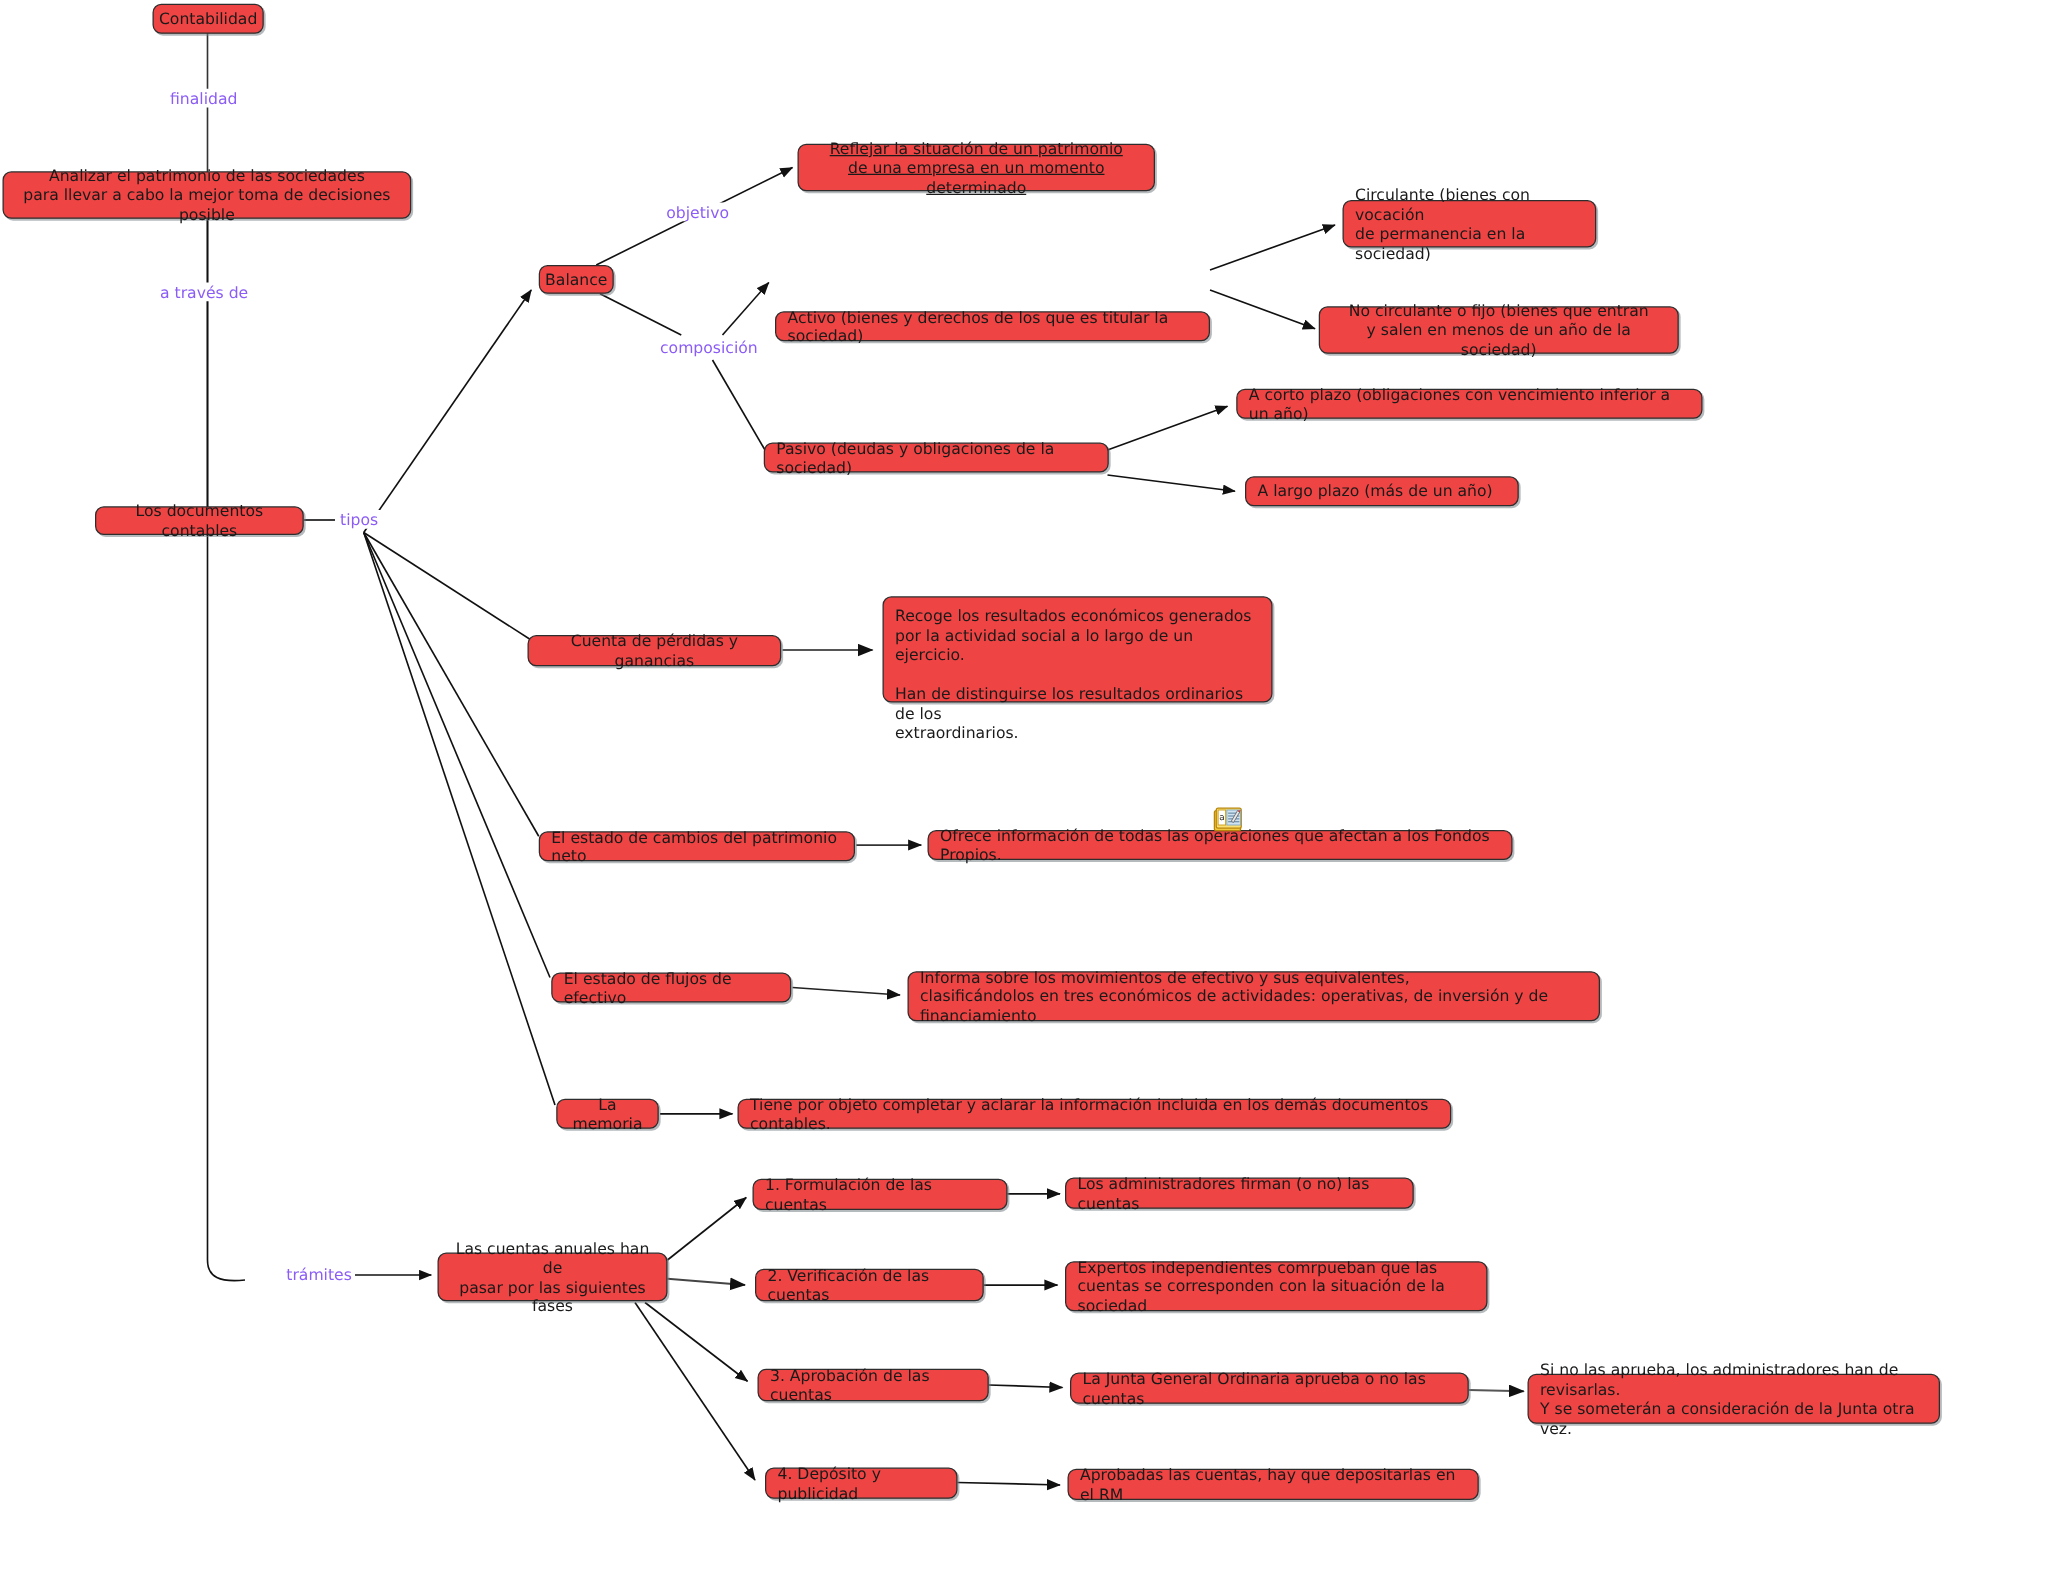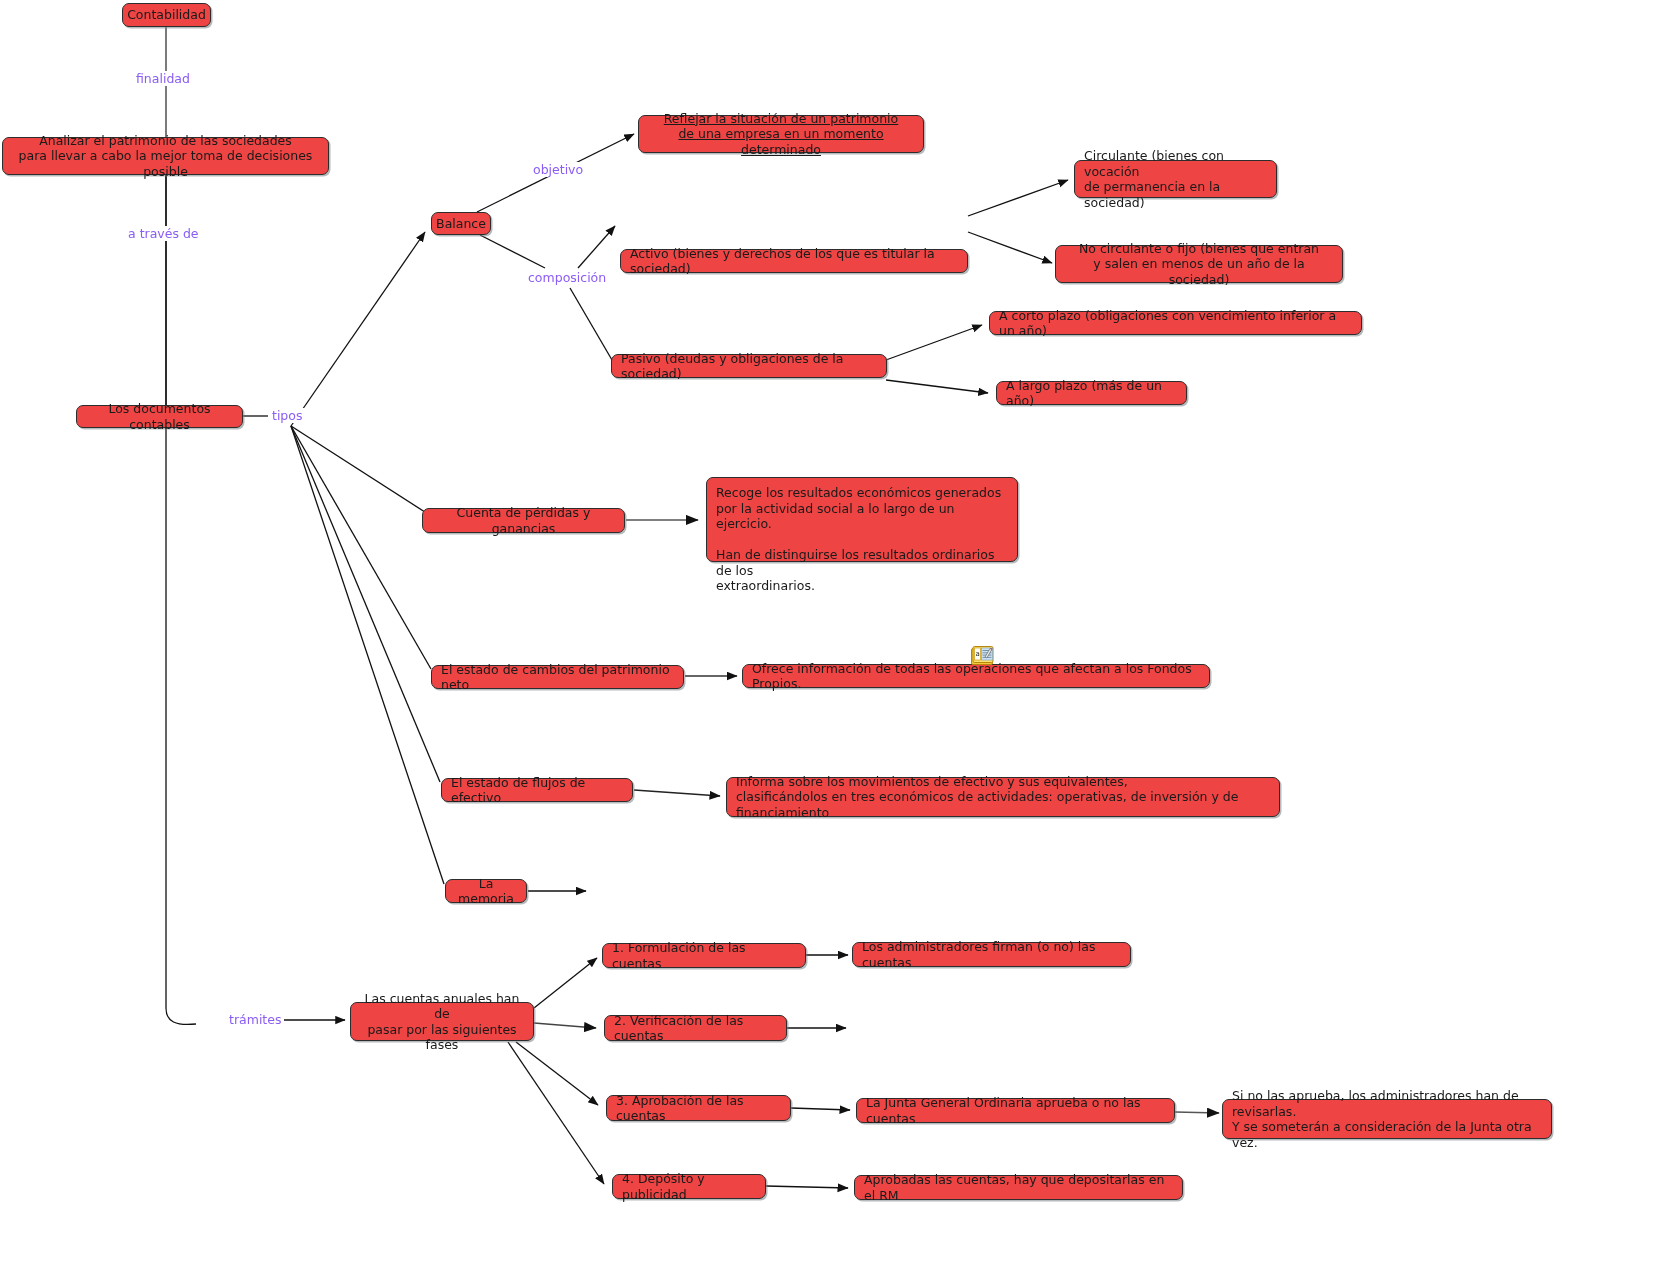--- a/index.html
+++ b/index.html
@@ -139,21 +139,21 @@
   <div class="node left" style="left:1074px; top:160px; width:203px; height:38px;">Circulante (bienes con vocación
 de permanencia en la sociedad)</div>
 
   <div class="node" style="left:1055px; top:245px; width:288px; height:38px;">No circulante o fijo (bienes que entran
 y salen en menos de un año de la sociedad)</div>
 
   <div class="node left" style="left:611px; top:354px; width:276px; height:24px;">Pasivo (deudas y obligaciones de la sociedad)</div>
 
   <div class="node left" style="left:989px; top:311px; width:373px; height:24px;">A corto plazo (obligaciones con vencimiento inferior a un año)</div>
 
-  <div class="node left" style="left:996px; top:381px; width:191px; height:24px;">A largo plazo (más de un año)</div>
+  <div class="node left" style="left:996px; top:381px; width:219px; height:24px;">A largo plazo (más de un año)</div>
 
   <div class="node" style="left:422px; top:508px; width:203px; height:25px;">Cuenta de pérdidas y ganancias</div>
 
   <div class="node left" style="left:706px; top:477px; width:312px; height:85px; align-items:flex-start; padding-top:7px;">Recoge los resultados económicos generados
 por la actividad social a lo largo de un ejercicio.
 
 Han de distinguirse los resultados ordinarios de los
 extraordinarios.</div>
 
   <div class="node left" style="left:431px; top:665px; width:253px; height:24px;">El estado de cambios del patrimonio neto</div>
@@ -176,30 +176,33 @@
     </svg>
   </div>
 
   <div class="node left" style="left:441px; top:778px; width:192px; height:24px;">El estado de flujos de efectivo</div>
 
   <div class="node left" style="left:726px; top:777px; width:554px; height:40px;">Informa sobre los movimientos de efectivo y sus equivalentes,
 clasificándolos en tres económicos de actividades: operativas, de inversión y de financiamiento</div>
 
   <div class="node" style="left:445px; top:879px; width:82px; height:24px;">La memoria</div>
 
+  <div class="node left" style="left:590px; top:879px; width:571px; height:24px;">Tiene por objeto completar y aclarar la información incluida en los demás documentos contables.</div>
 
   <div class="node" style="left:350px; top:1002px; width:184px; height:39px;">Las cuentas anuales han de
 pasar por las siguientes fases</div>
 
   <div class="node left" style="left:602px; top:943px; width:204px; height:25px;">1.    Formulación de las cuentas</div>
 
   <div class="node left" style="left:852px; top:942px; width:279px; height:25px;">Los administradores firman (o no) las cuentas</div>
 
   <div class="node left" style="left:604px; top:1015px; width:183px; height:26px;">2. Verificación de las cuentas</div>
 
+  <div class="node left" style="left:852px; top:1009px; width:338px; height:40px;">Expertos independientes comrpueban que las
+cuentas se corresponden con la situación de la sociedad</div>
 
   <div class="node left" style="left:606px; top:1095px; width:185px; height:26px;">3. Aprobación de las cuentas</div>
 
   <div class="node left" style="left:856px; top:1098px; width:319px; height:25px;">La Junta General Ordinaria aprueba o no las cuentas</div>
 
   <div class="node left" style="left:1222px; top:1099px; width:330px; height:40px;">Si no las aprueba, los administradores han de revisarlas.
 Y se someterán a consideración de la Junta otra vez.</div>
 
   <div class="node left" style="left:612px; top:1174px; width:154px; height:25px;">4. Depósito y publicidad</div>
 

